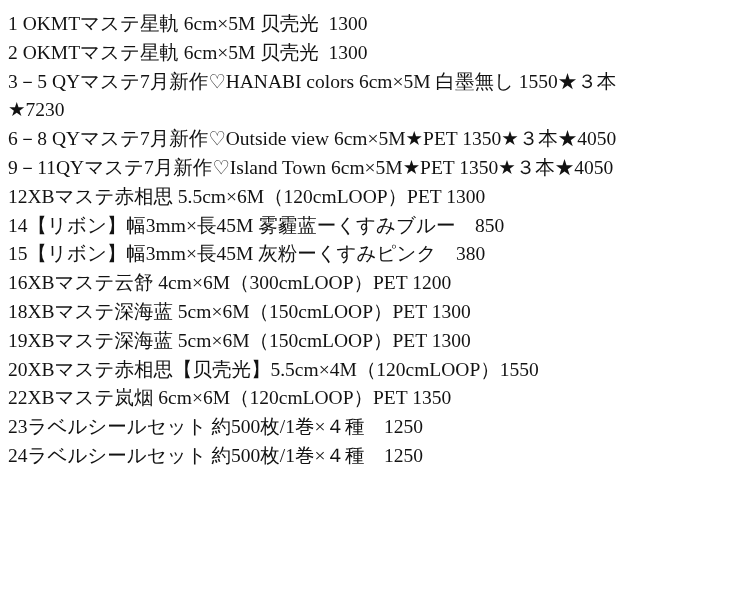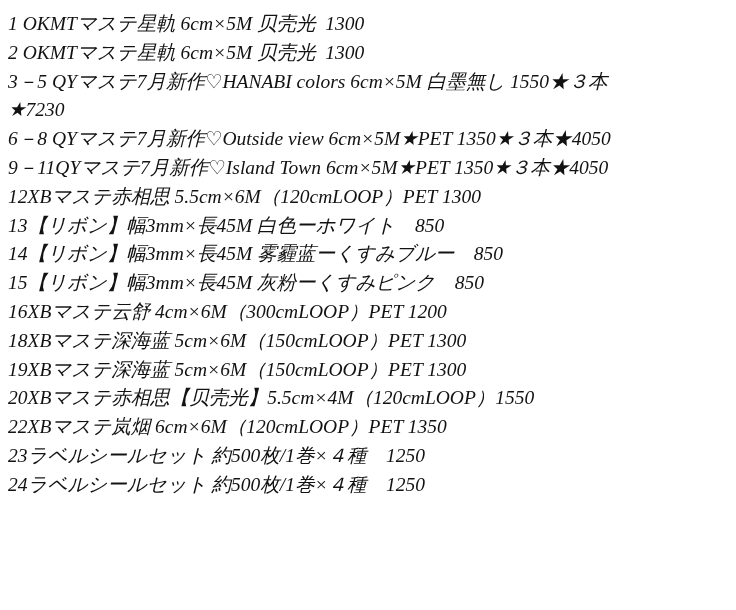--- a/index.html
+++ b/index.html
@@ -10,44 +10,42 @@
   body {
     width: 736px;
     height: 610px;
     font-family: "Liberation Serif", "DejaVu Serif", serif;
     color: #1a1a1a;
     overflow: hidden;
   }
   #doc {
     padding: 10px 8px 0 8px;
     box-sizing: border-box;
-    font-style: italic;
   }
   .line {
     font-size: 19.5px;
     line-height: 28.8px;
     white-space: pre-wrap;
     letter-spacing: 0px;
     color: #121212;
   }
 </style>
 </head>
 <body>
 
 <div id="doc">
   <div class="line">1 OKMTマステ星軌 6cm×5M 贝壳光  1300</div>
   <div class="line">2 OKMTマステ星軌 6cm×5M 贝壳光  1300</div>
   <div class="line">3－5 QYマステ7月新作♡HANABI colors 6cm×5M 白墨無し 1550★３本</div>
   <div class="line">★7230</div>
   <div class="line">6－8 QYマステ7月新作♡Outside view 6cm×5M★PET 1350★３本★4050</div>
   <div class="line">9－11QYマステ7月新作♡Island Town 6cm×5M★PET 1350★３本★4050</div>
   <div class="line">12XBマステ赤相思 5.5cm×6M（120cmLOOP）PET 1300</div>
-  <div class="line">13【リボン】幅3mm×長45M 白色ーホワイト　850</div>
   <div class="line">14【リボン】幅3mm×長45M 雾霾蓝ーくすみブルー　850</div>
-  <div class="line">15【リボン】幅3mm×長45M 灰粉ーくすみピンク　850</div>
+  <div class="line">15【リボン】幅3mm×長45M 灰粉ーくすみピンク　380</div>
   <div class="line">16XBマステ云舒 4cm×6M（300cmLOOP）PET 1200</div>
   <div class="line">18XBマステ深海蓝 5cm×6M（150cmLOOP）PET 1300</div>
   <div class="line">19XBマステ深海蓝 5cm×6M（150cmLOOP）PET 1300</div>
   <div class="line">20XBマステ赤相思【贝壳光】5.5cm×4M（120cmLOOP）1550</div>
   <div class="line">22XBマステ岚烟 6cm×6M（120cmLOOP）PET 1350</div>
   <div class="line">23ラベルシールセット 約500枚/1巻×４種　1250</div>
   <div class="line">24ラベルシールセット 約500枚/1巻×４種　1250</div>
 </div>
 
 </body></html>

